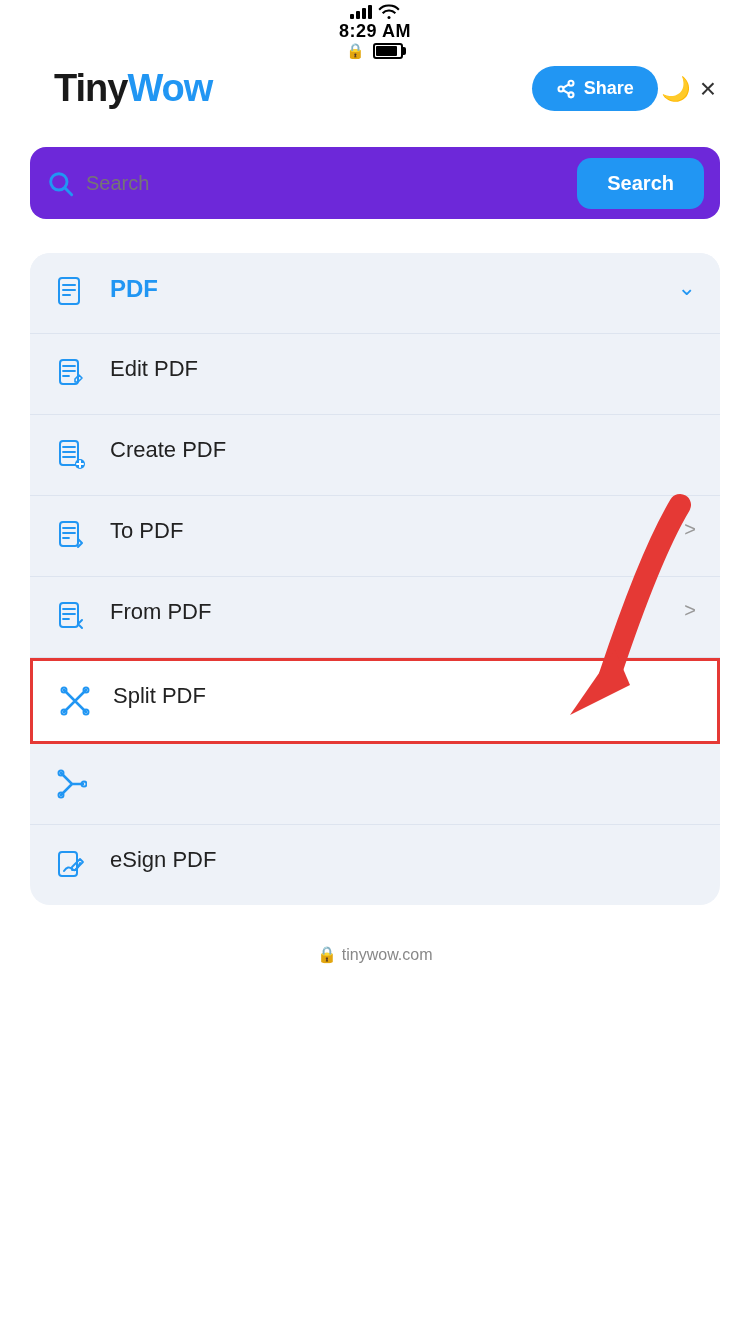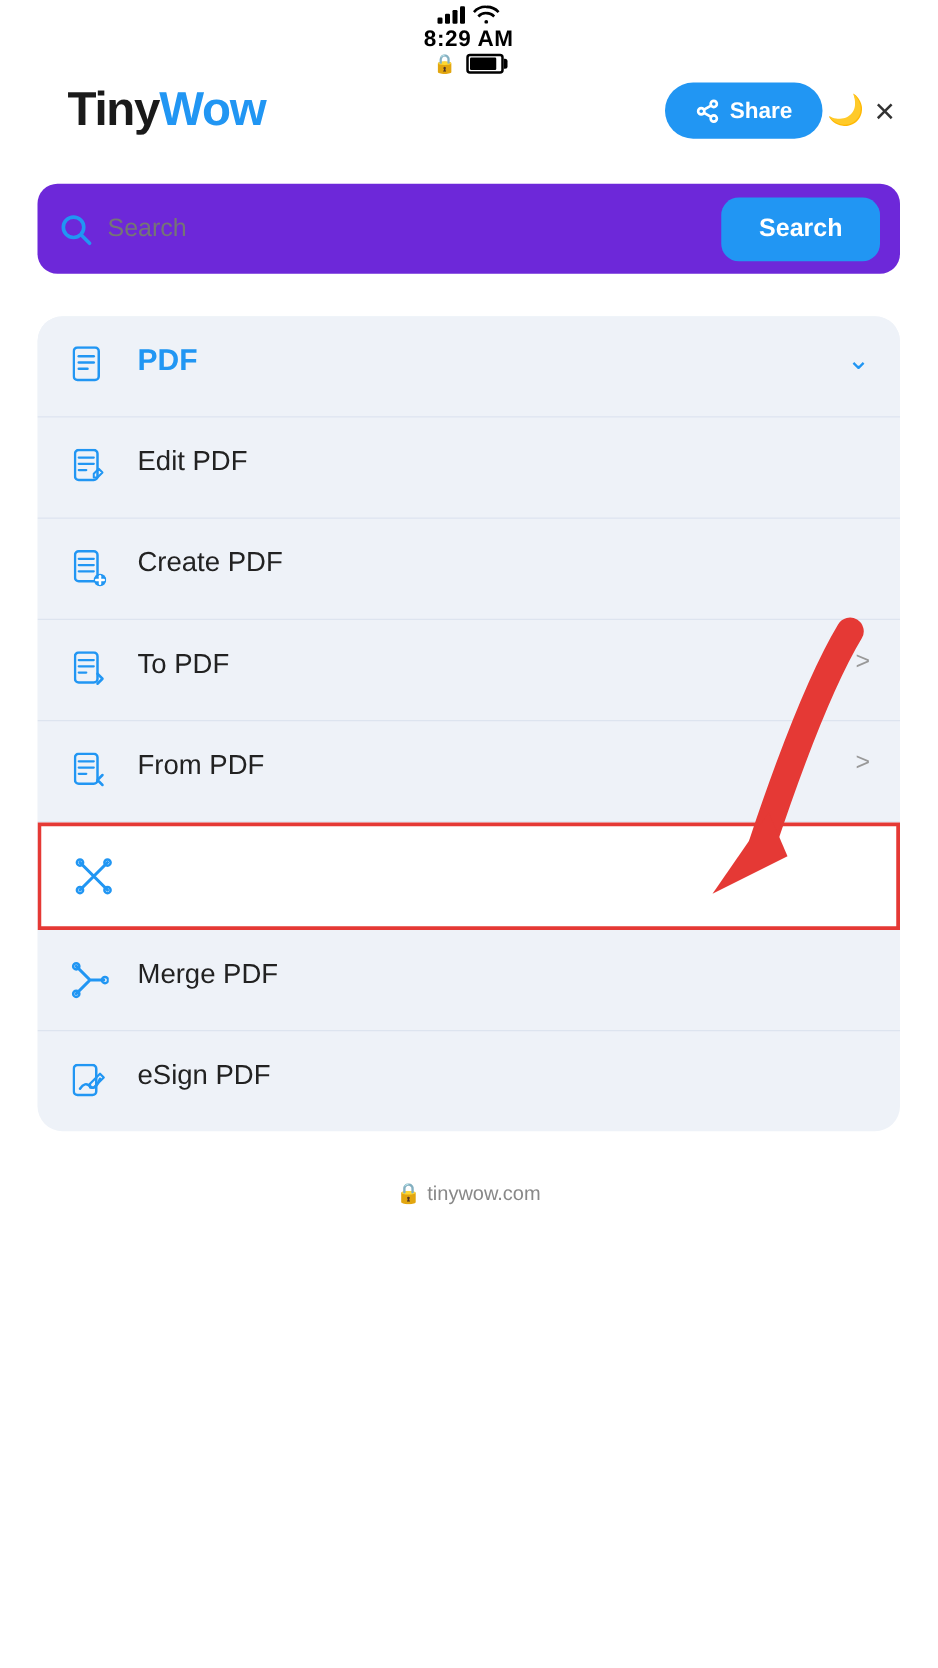--- a/index.html
+++ b/index.html
@@ -401,32 +401,32 @@
     <div class="menu-item menu-item-split">
       <div class="menu-item-icon">
         <svg width="30" height="30" viewBox="0 0 30 30" fill="none">
           <path d="M4 4l22 22M4 26l22-22" stroke="#2196F3" stroke-width="2.5" stroke-linecap="round"></path>
           <circle cx="4" cy="4" r="2.5" stroke="#2196F3" stroke-width="2" fill="none"></circle>
           <circle cx="26" cy="26" r="2.5" stroke="#2196F3" stroke-width="2" fill="none"></circle>
           <circle cx="4" cy="26" r="2.5" stroke="#2196F3" stroke-width="2" fill="none"></circle>
           <circle cx="26" cy="4" r="2.5" stroke="#2196F3" stroke-width="2" fill="none"></circle>
         </svg>
       </div>
+      <span class="menu-item-label">Split PDF</span>
     </div>
 
     <div class="menu-item">
       <div class="menu-item-icon">
         <svg width="30" height="30" viewBox="0 0 30 30" fill="none">
           <path d="M4 4l11 11M4 26l11-11M26 15H15" stroke="#2196F3" stroke-width="2.5" stroke-linecap="round"></path>
           <circle cx="4" cy="4" r="2.5" stroke="#2196F3" stroke-width="2" fill="none"></circle>
           <circle cx="4" cy="26" r="2.5" stroke="#2196F3" stroke-width="2" fill="none"></circle>
           <circle cx="27" cy="15" r="2.5" stroke="#2196F3" stroke-width="2" fill="none"></circle>
         </svg>
       </div>
-      <span class="menu-item-label">Merge PDF</span>
     </div>
 
     <div class="menu-item" style="border-bottom:none;">
       <div class="menu-item-icon">
         <svg width="28" height="28" viewBox="0 0 28 28" fill="none">
           <rect x="1" y="1" width="18" height="24" rx="3" stroke="#2196F3" stroke-width="2" fill="none"></rect>
           <path d="M6 20 Q10 14 14 18 Q18 22 22 12" stroke="#2196F3" stroke-width="2" stroke-linecap="round" stroke-linejoin="round" fill="none"></path>
           <path d="M22 8l3 3-8 8H14v-3l8-8z" stroke="#2196F3" stroke-width="1.8" stroke-linejoin="round" fill="none"></path>
         </svg>
       </div>

